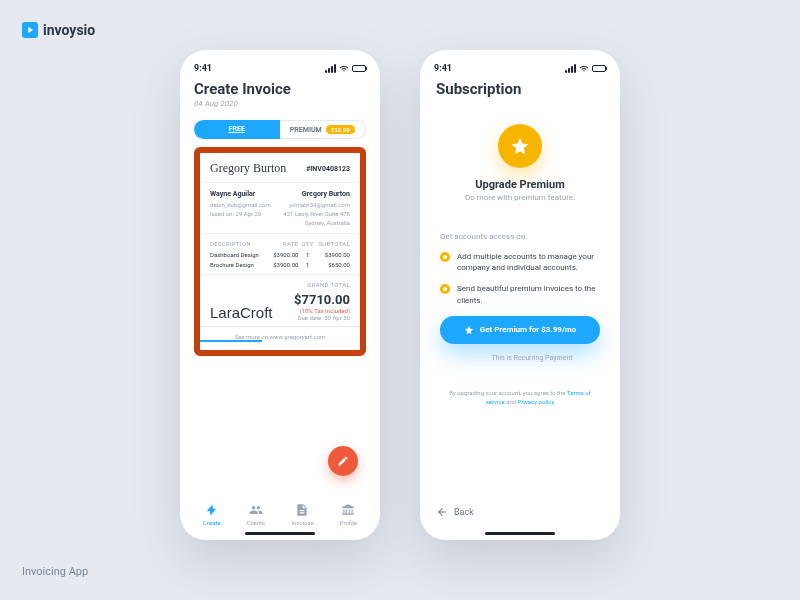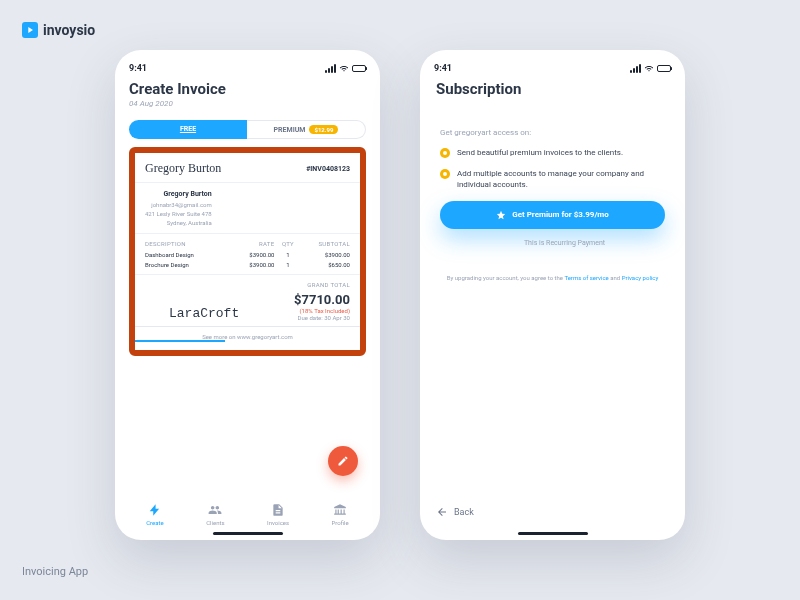--- a/index.html
+++ b/index.html
@@ -11,21 +11,21 @@
     -webkit-font-smoothing: antialiased;
     overflow: hidden;
   }
   .brand { position: absolute; top: 22px; left: 22px; display: flex; align-items: center; gap: 5px; }
   .brand-icon { width: 16px; height: 16px; background: #1ea7ff; border-radius: 3px; display:flex;align-items:center;justify-content:center; }
   .brand-text { font-weight: 700; font-size: 14px; color: #2b3647; }
   .caption { position: absolute; bottom: 22px; left: 22px; font-size: 11px; color: #7b869a; }
 
   .phones { position: absolute; top: 50px; left: 0; right: 0; display: flex; justify-content: center; gap: 40px; }
   .phone {
-    width: 265px; height: 490px;
+    width: 200px; height: 490px;
     background: #fff;
     border-radius: 26px;
     box-shadow: 0 20px 50px rgba(60,70,100,.18);
     position: relative;
     overflow: hidden;
   }
   .statusbar { height: 28px; display:flex; align-items:center; justify-content:space-between; padding: 8px 14px 0; font-size:9px; font-weight:700; color:#1b2230;}
   .status-icons { display:flex; gap:3px; align-items:center;}
   .bars { display:flex; gap:1px; align-items:flex-end;}
   .bars span{ width:2px; background:#1b2230; border-radius:1px;}
@@ -56,21 +56,21 @@
 
   .tbl-head, .tbl-row { display:grid; grid-template-columns: 1.6fr .8fr .5fr .9fr; font-size:6px;}
   .tbl-head { color:#9aa3b5; letter-spacing:.3px; margin-bottom:4px;}
   .tbl-row { color:#2b3647; margin-bottom:3px;}
   .tbl-head span:nth-child(2),.tbl-row span:nth-child(2){text-align:right;}
   .tbl-head span:nth-child(3),.tbl-row span:nth-child(3){text-align:center;}
   .tbl-head span:nth-child(4),.tbl-row span:nth-child(4){text-align:right;}
 
   .gtotal-label{ text-align:right; font-size:6px; color:#9aa3b5; letter-spacing:.3px;}
   .totals-row { display:flex; justify-content:space-between; align-items:flex-end; margin-top:4px;}
-  .sig2 { font-family:Liberation Mono, monospace; font-size:13px;margin-left:24px;}
+  .sig2 { font-family:Liberation Sans, sans-serif; font-size:15px;}
   .totals-right{text-align:right;}
   .gtotal{font-size:13px;font-weight:700;color:#2b3647;}
   .tax{font-size:6px;color:#e85d4a;}
   .due{font-size:6px;color:#9aa3b5;}
   .card-footer{ text-align:center; font-size:6px;color:#9aa3b5;margin-top:6px;}
   .hr2 { border:0;border-top:1px solid #e5e8ef;margin:5px -10px 0;}
   .progress{height:2px;background:#1ea7ff;width:44%;margin:0 -10px;}
 
   .fab { position:absolute; right:22px; bottom:64px; width:30px;height:30px;border-radius:50%;background:#f05a3c;display:flex;align-items:center;justify-content:center;box-shadow:0 5px 12px rgba(240,90,60,.4);}
   .fab svg{width:12px;height:12px;fill:#fff;}
@@ -145,20 +145,25 @@
       </div>
     </div>
 
     <div class="card">
       <div class="card-row">
         <span class="sig">Gregory Burton</span>
         <span class="invno">#INV0408123</span>
       </div>
       <hr class="hr">
       <div class="parties">
+        <div class="party">
+          <div class="name">Wayne Aguilar</div>
+          <div class="muted">delon_kub@gmail.com</div>
+          <div class="muted">Issed on: 29 Apr 20</div>
+        </div>
         <div class="party right">
           <div class="name">Gregory Burton</div>
           <div class="muted">johnabr34@gmail.com</div>
           <div class="muted">421 Lesly River Suite 478</div>
           <div class="muted">Sydney, Australia</div>
         </div>
       </div>
       <hr class="hr">
       <div class="tbl-head">
         <span>DESCRIPTION</span>
@@ -240,30 +245,39 @@
           </span>
         <svg width="10" height="8" viewBox="0 0 24 24">
             <path fill="#1b2230" d="M12 18c1 0 2 .9 2 2s-1 2-2 2-2-.9-2-2 1-2 2-2zm0-6c3 0 5.7 1.2 7.7 3.1l-2 2C16.3 15.7 14.2 15 12 15s-4.3.7-5.7 2.1l-2-2C6.3 13.2 9 12 12 12zm0-6c5 0 9.4 2 12.6 5.2l-2 2C19.9 10.5 16.1 9 12 9S4.1 10.5 1.4 13.2l-2-2C2.6 8 7 6 12 6z"></path>
           </svg>
         <span class="battery"><span class="battery-fill"></span></span>
       </div>
     </div>
 
     <div class="p2-title">Subscription</div>
 
+    <div class="upgrade-hero">
+      <div class="star-badge">
+        <svg viewBox="0 0 24 24">
+            <path d="M12 2l2.9 6.9L22 9.8l-5.5 4.9L18.2 22 12 18.3 5.8 22l1.7-7.3L2 9.8l7.1-.9L12 2z"></path>
+          </svg>
+      </div>
+      <div class="uh-title">Upgrade Premium</div>
+      <div class="uh-sub">Do more with premium feature.</div>
+    </div>
 
     <div class="feat-block">
-      <div class="feat-label">Get gregoryart access on:</div>
+      <div class="feat-label">Get accounts access on:</div>
+      <div class="feat">
+        <span class="bullet"></span>
+        <span>Add multiple accounts to manage your company and individual accounts.</span>
+      </div>
       <div class="feat">
         <span class="bullet"></span>
         <span>Send beautiful premium invoices to the clients.</span>
-      </div>
-      <div class="feat">
-        <span class="bullet"></span>
-        <span>Add multiple accounts to manage your company and individual accounts.</span>
       </div>
     </div>
 
     <div class="cta">
       <svg viewBox="0 0 24 24">
           <path d="M12 2l2.9 6.9L22 9.8l-5.5 4.9L18.2 22 12 18.3 5.8 22l1.7-7.3L2 9.8l7.1-.9L12 2z"></path>
         </svg>
       <span>Get Premium for $3.99/mo</span>
     </div>
     <div class="recurring">This is Recurring Payment</div>

